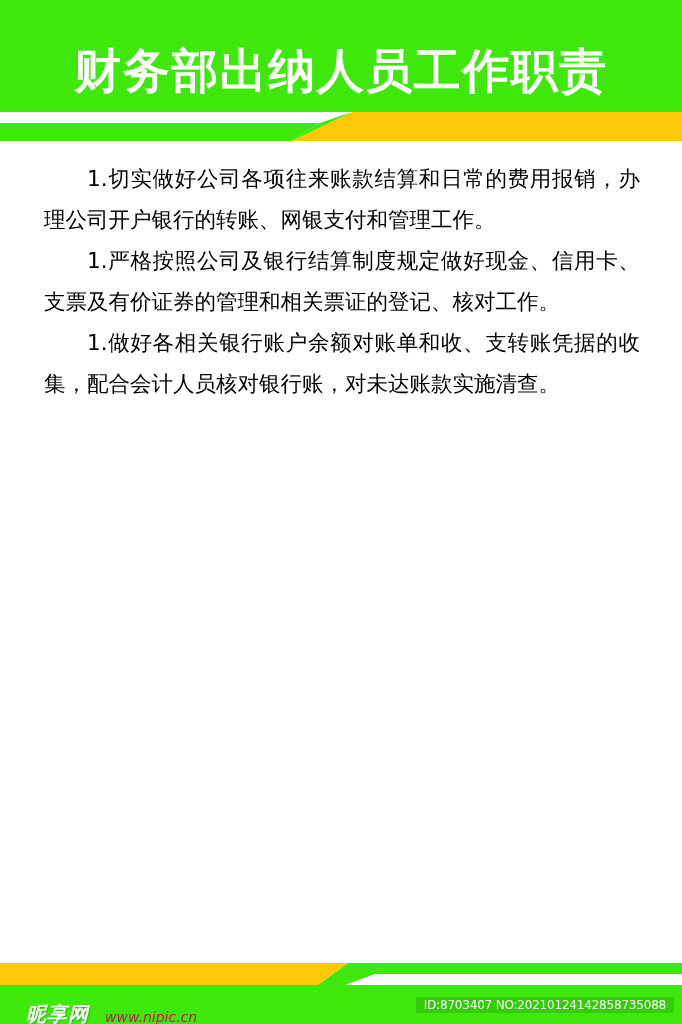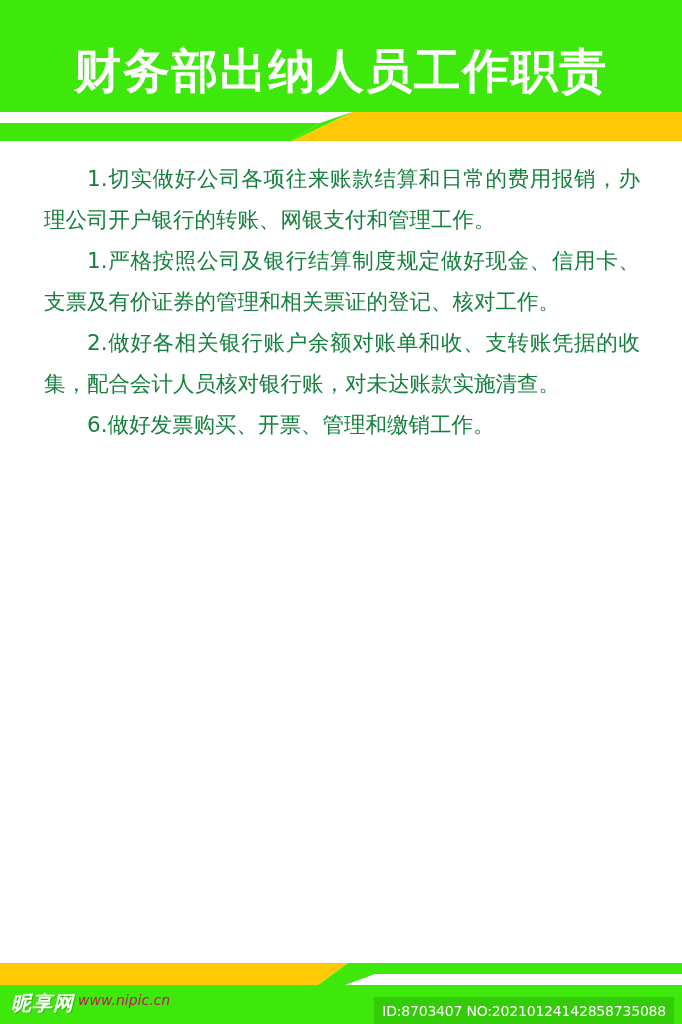--- a/index.html
+++ b/index.html
@@ -92,21 +92,21 @@
     background: #3de80a;
     clip-path: polygon(320px 11px, 352px 0, 352px 0, 292px 29px, 290px 29px);
   }
 
   
   .content {
     position: absolute;
     left: 44px;
     top: 158px;
     width: 596px;
-    color: #15803d;
+    color: #000000;
     font-size: 21.5px;
     line-height: 41px;
     text-align: justify;
     text-justify: inter-character;
   }
   .para {
     margin: 0;
     text-indent: 2em;
     text-align: justify;
     text-justify: inter-character;
@@ -152,26 +152,26 @@
   .footer-bar {
     position: absolute;
     left: 0;
     top: 993px;
     width: 682px;
     height: 31px;
     background: #3de80a;
   }
   .watermark {
     position: absolute;
-    left: 11px;
+    left: 26px;
     top: 0;
     height: 31px;
     display: flex;
-    align-items: flex-start;
-    gap: 4px;
+    align-items: flex-end;
+    gap: 16px;
   }
   .wm-logo {
     color: #ffffff;
     font-size: 20px;
     font-weight: bold;
     font-style: italic;
     letter-spacing: 1px;
     line-height: 1;
     text-shadow: 1px 1px 0 #2bbf08;
   }
@@ -179,27 +179,27 @@
     color: #be185d;
     font-size: 14px;
     font-style: italic;
     font-weight: normal;
     line-height: 1;
   }
   .id-badge {
     position: absolute;
     right: 8px;
     top: 4px;
-    height: 28px;
+    height: 16px;
     display: flex;
     align-items: center;
     padding: 0 8px;
     background: #34cc09;
     color: #ffffff;
-    font-size: 14px;
+    font-size: 12px;
     letter-spacing: -0.2px;
     white-space: nowrap;
   }
 </style>
 </head>
 <body>
 
 <div class="header">
   <div class="header-title">财务部出纳人员工作职责</div>
 </div>
@@ -207,22 +207,21 @@
 <div class="header-divider">
   <div class="hd-yellow"></div>
   <div class="hd-green-bottom"></div>
   <div class="hd-white-line"></div>
   <div class="hd-green-wedge"></div>
 </div>
 
 <div class="content">
   <p class="para">1.切实做好公司各项往来账款结算和日常的费用报销，办理公司开户银行的转账、网银支付和管理工作。</p>
   <p class="para">1.严格按照公司及银行结算制度规定做好现金、信用卡、支票及有价证券的管理和相关票证的登记、核对工作。</p>
-  <p class="para">2.做好各相关银行账户余额对账单和收、支转账凭据的收集，配合会计人员核对银行账，对未达账款实施清查。</p>
-  <p class="para">6.做好发票购买、开票、管理和缴销工作。</p>
+  <p class="para">1.做好各相关银行账户余额对账单和收、支转账凭据的收集，配合会计人员核对银行账，对未达账款实施清查。</p>
 </div>
 
 <div class="footer-divider">
   <div class="fd-yellow"></div>
   <div class="fd-green"></div>
   <div class="fd-white-line"></div>
 </div>
 
 <div class="footer-bar">
   <div class="watermark">

